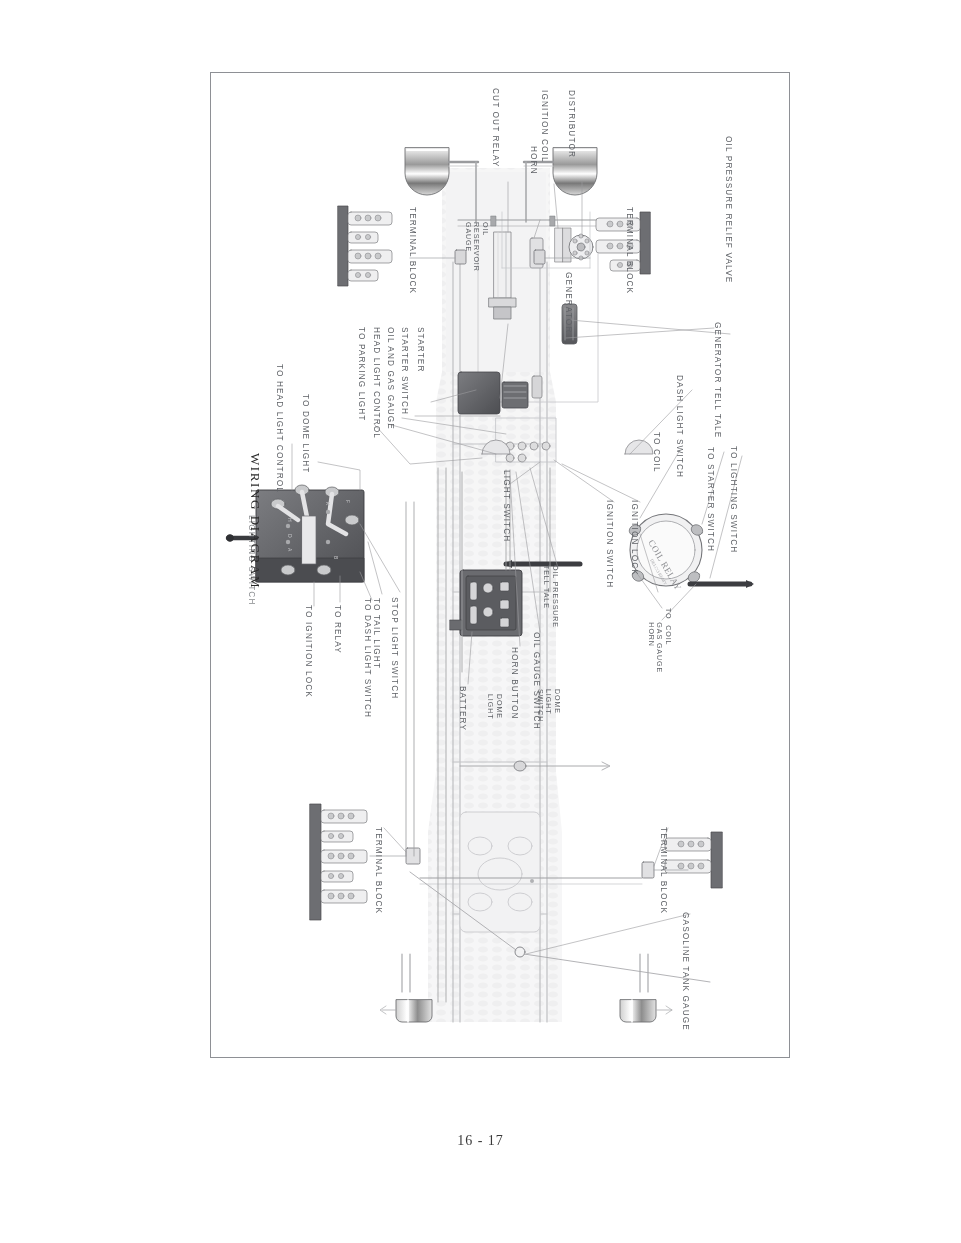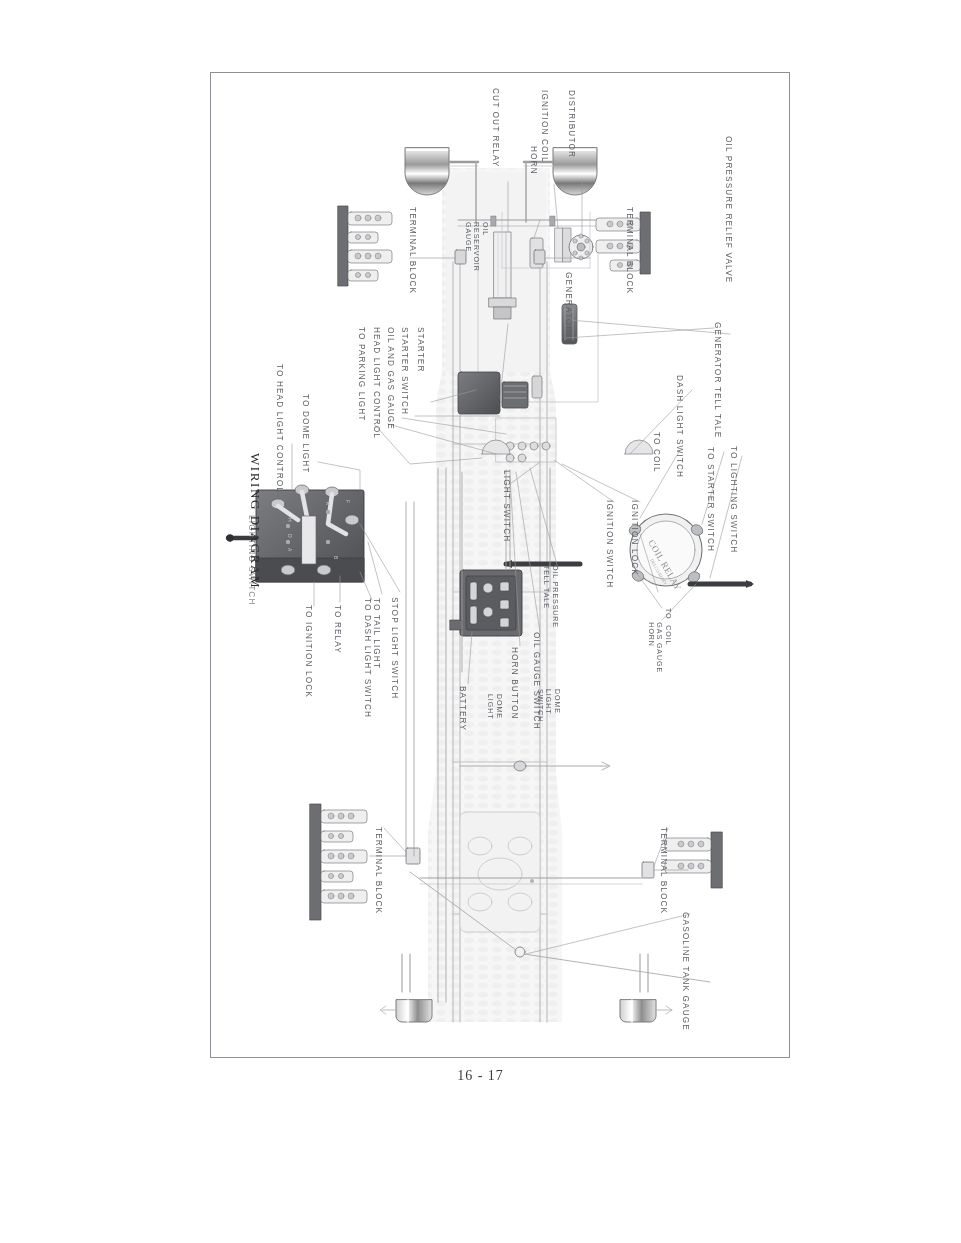--- a/index.html
+++ b/index.html
@@ -34,21 +34,21 @@
     letter-spacing: 1.6px;
     color: #2b2b2b;
     white-space: nowrap;
     transform: rotate(90deg);
     transform-origin: 100px 11px;
     text-align: center;
   }
   #page-number {
     position: absolute;
     left: 0;
-    top: 1068px;
+    top: 1133px;
     width: 961px;
     text-align: center;
     font-family: "Liberation Serif", serif;
     font-size: 14px;
     color: #3a3a3a;
     letter-spacing: 1px;
   }
   #plate-frame {
     position: absolute;
     left: 210px;

